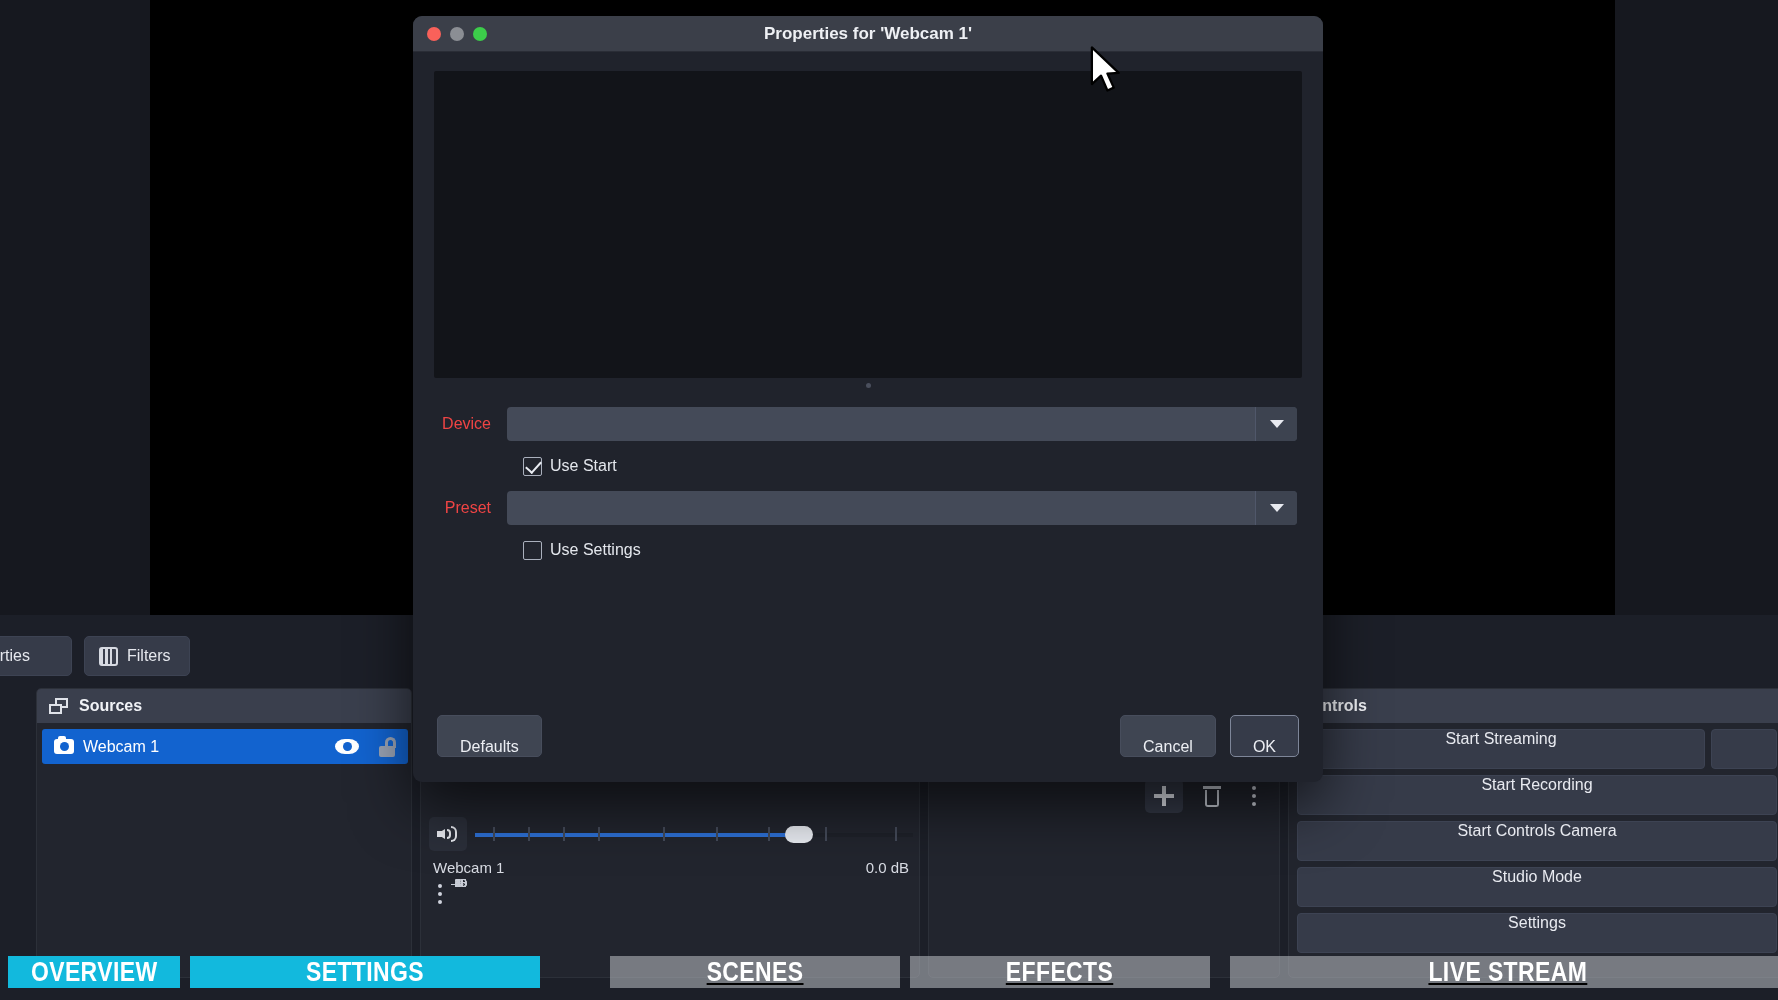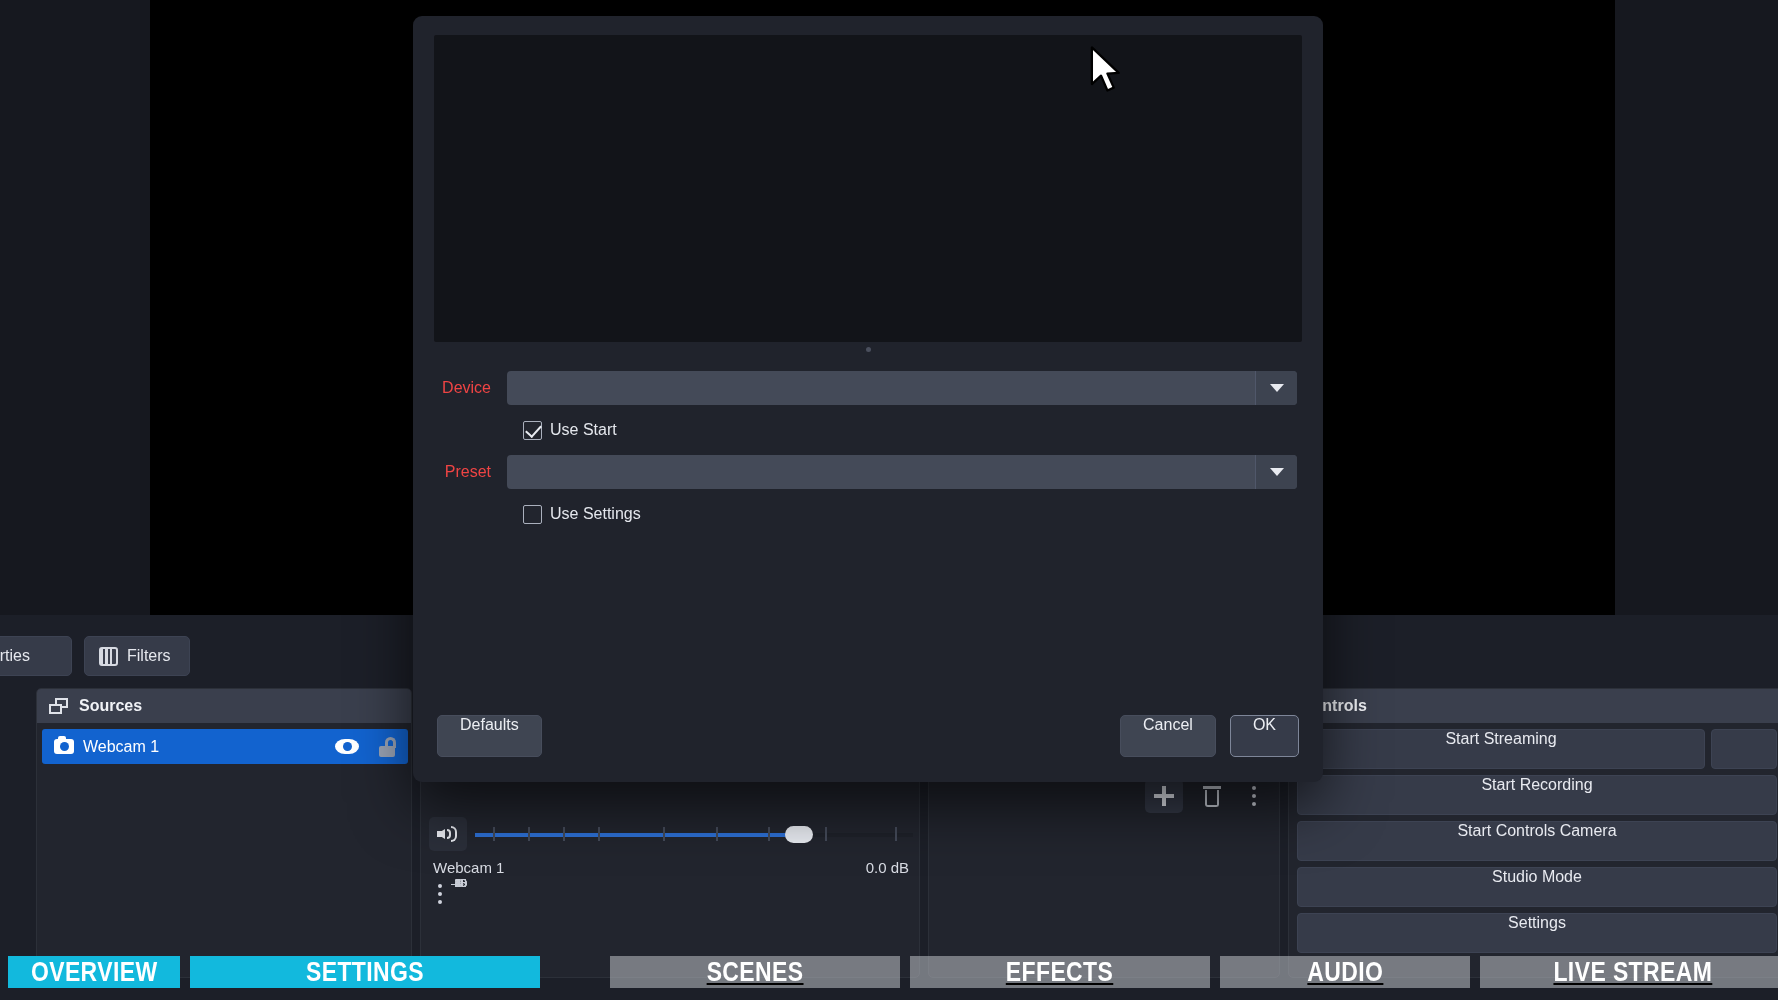--- a/index.html
+++ b/index.html
@@ -271,21 +271,21 @@
   .check-label{ color:#e4e7ed; font-size:16px; }
 
   .dlg-footer{
     height:92px; display:flex; align-items:center;
     padding:0 24px; position:relative;
   }
   .dlg-btn{
     height:42px; min-width:90px; padding:0 22px;
     background:#3f4552; border:1px solid #474d5c; border-radius:5px;
     color:#eceef3; font-size:16px;
-    display:flex; align-items:flex-start; justify-content:center;
+    display:flex; align-items:flex-end; justify-content:center;
   }
   .dlg-btn.ok{ background:#363b49; border:1px solid #7e8699; min-width:66px; }
   .footer-right{ position:absolute; right:24px; display:flex; gap:14px; }
 
   
   .cursor{ position:absolute; left:1089px; top:46px; width:34px; height:48px; }
 
   
   .bottom-bar{
     position:absolute; left:8px; bottom:0; width:1778px; height:56px;
@@ -502,20 +502,28 @@
       </div>
       <div class="ctrl-btn">
         <span>Settings</span>
       </div>
     </div>
   </div>
 
   <div class="scrim"></div>
   <div class="dialog">
 
+    <div class="titlebar">
+      <span class="traffic">
+        <span class="tl red"></span>
+        <span class="tl yellow"></span>
+        <span class="tl green"></span>
+      </span>
+      <span class="title-text">Properties for 'Webcam 1'</span>
+    </div>
 
     <div class="dlg-body">
       <div class="dlg-preview"></div>
       <div class="splitter">
           <i></i>
         </div>
 
       <div class="form">
 
         <div class="form-row">
@@ -581,22 +589,19 @@
     <div class="bb-div"></div>
     <div class="bb-cell bb-cyan" style="flex:0 0 60px"></div>
     <div class="bb-cell bb-grey" style="flex:0 0 290px">
       <span class="bb-seg">SCENES</span>
     </div>
     <div class="bb-div"></div>
     <div class="bb-cell bb-grey" style="flex:0 0 300px">
       <span class="bb-seg">EFFECTS</span>
     </div>
     <div class="bb-div"></div>
-    <div class="bb-cell bb-grey" style="flex:0 0 250px">
-      <span class="bb-seg">AUDIO</span>
-    </div>
     <div class="bb-div"></div>
     <div class="bb-cell bb-grey" style="flex:1">
       <span class="bb-seg">LIVE STREAM</span>
     </div>
   </div>
 
 </div>
 
 </body></html>

